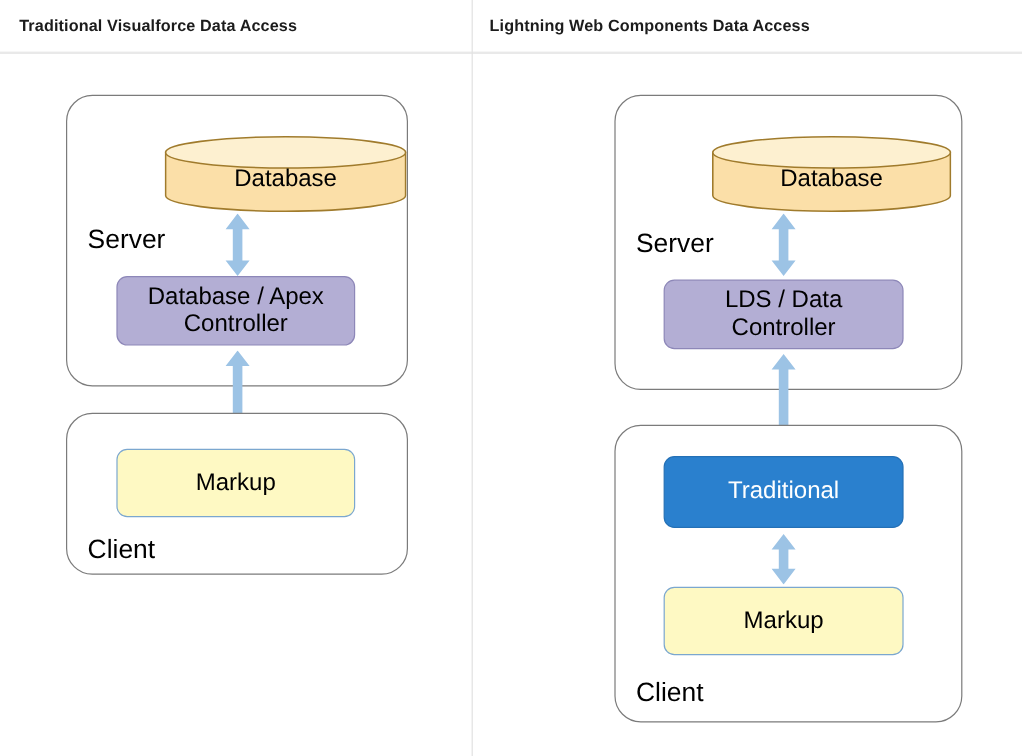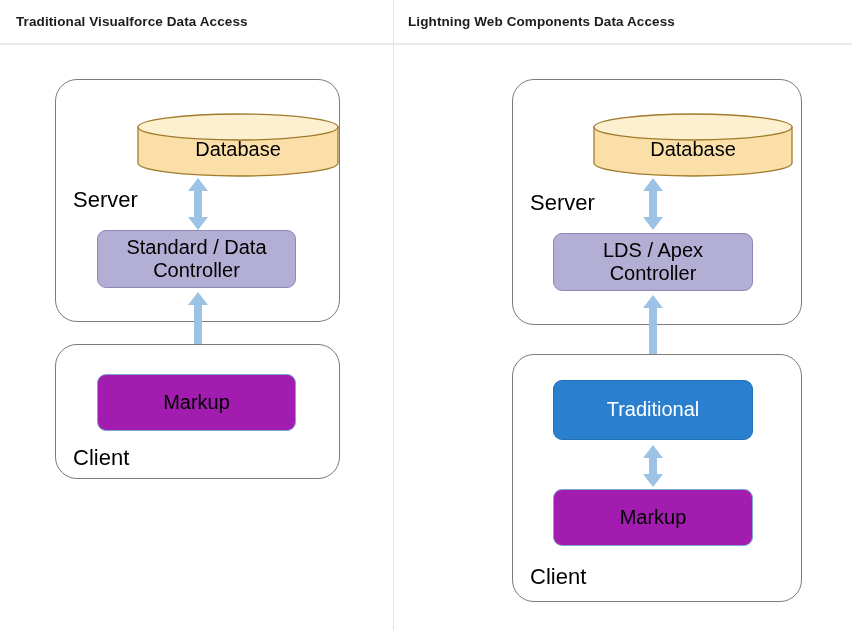--- a/index.html
+++ b/index.html
@@ -91,21 +91,21 @@
     border: 1px solid #8c8c8c;
     display: flex;
     align-items: center;
     justify-content: center;
     text-align: center;
     font-size: 20px;
     line-height: 1.16;
     color: #000000;
   }
   .node.controller { background: #b3aed4; border-color: #8d87b8; }
-  .node.markup     { background: #a21caf; border-color: #7ba7cf; text-align: right; }
+  .node.markup     { background: #fef9c3; border-color: #7ba7cf; text-align: right; }
   .node.javascript { background: #2a80ce; border-color: #2470b6; color: #ffffff; }
 
   
   .arrow { position: absolute; }
   .arrow svg { display: block; }
 </style>
 </head>
 <body>
 
 <div id="screen">
@@ -132,21 +132,21 @@
     </div>
 
     <div class="arrow" style="left:186px; top:178px;">
       <svg width="24" height="52" viewBox="0 0 24 52">
         <polygon points="12,0 22,13 16,13 16,39 22,39 12,52 2,39 8,39 8,13 2,13" fill="#9cc3e5"></polygon>
       </svg>
     </div>
 
     <div class="node controller" style="left:97px; top:230px; width:199px; height:58px;">
       <span>
-        <span>Standard / Data</span><br>
+        <span>Database / Apex</span><br>
         <span>Controller</span>
       </span>
     </div>
 
     <div class="arrow" style="left:186px; top:292px;">
       <svg width="24" height="70" viewBox="0 0 24 70">
         <polygon points="12,0 22,13 16,13 16,57 22,57 12,70 2,57 8,57 8,13 2,13" fill="#9cc3e5"></polygon>
       </svg>
     </div>
 
@@ -173,21 +173,21 @@
     </div>
 
     <div class="arrow" style="left:247px; top:178px;">
       <svg width="24" height="52" viewBox="0 0 24 52">
         <polygon points="12,0 22,13 16,13 16,39 22,39 12,52 2,39 8,39 8,13 2,13" fill="#9cc3e5"></polygon>
       </svg>
     </div>
 
     <div class="node controller" style="left:159px; top:233px; width:200px; height:58px;">
       <span>
-        <span>LDS / Apex</span><br>
+        <span>LDS / Data</span><br>
         <span>Controller</span>
       </span>
     </div>
 
     <div class="arrow" style="left:247px; top:295px;">
       <svg width="24" height="82" viewBox="0 0 24 82">
         <polygon points="12,0 22,13 16,13 16,69 22,69 12,82 2,69 8,69 8,13 2,13" fill="#9cc3e5"></polygon>
       </svg>
     </div>
 

